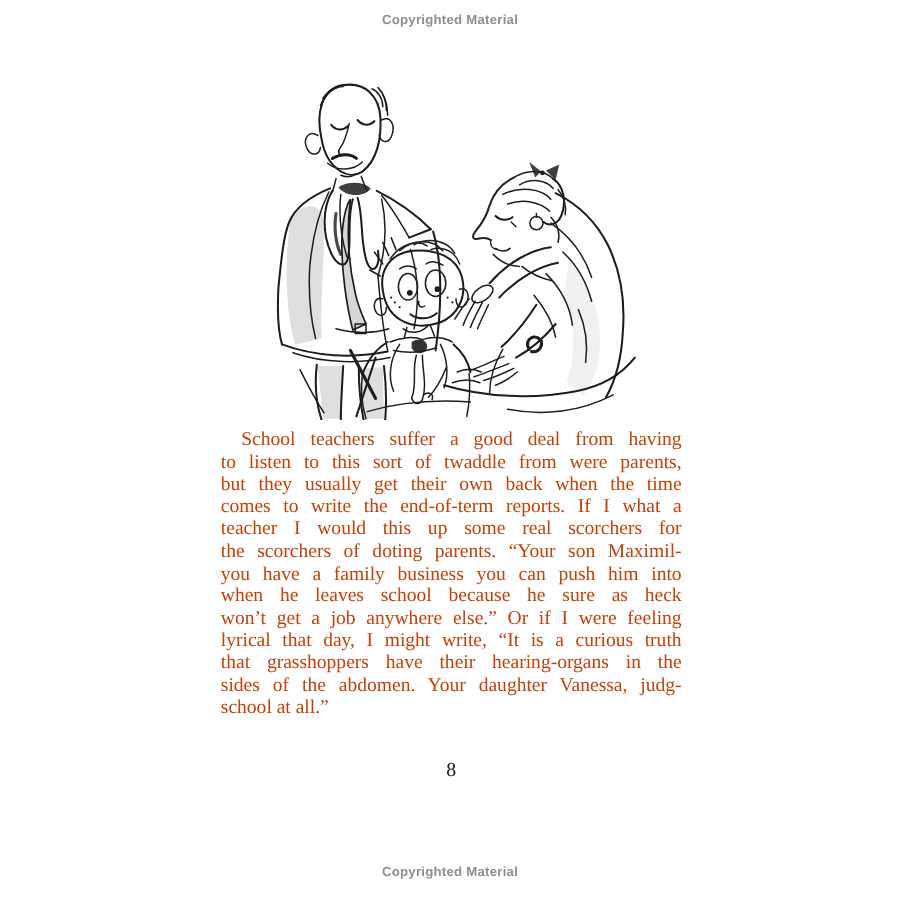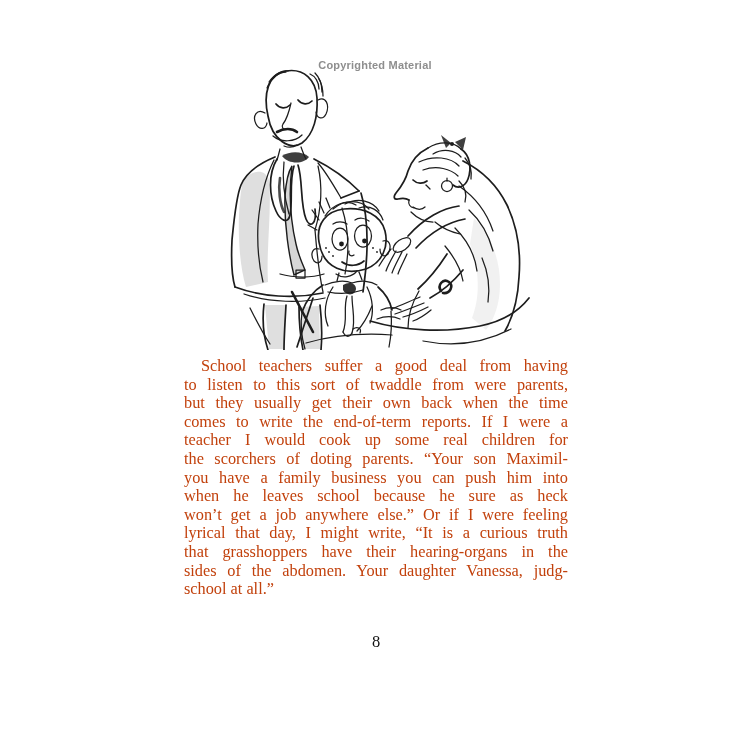--- a/index.html
+++ b/index.html
@@ -3,21 +3,21 @@
 <meta charset="utf-8">
 <style>
   html,body { margin:0; padding:0; }
   body {
     width:750px; height:750px; background:#ffffff; position:relative;
     font-family:"Liberation Serif", serif; overflow:hidden;
   }
   .copyright {
     position:absolute; left:0; width:750px; text-align:center;
     font-family:"Liberation Sans", sans-serif; font-weight:bold;
-    font-size:11px; color:#8e8e8e; letter-spacing:0.2px;margin-top:48px;
+    font-size:11px; color:#8e8e8e; letter-spacing:0.2px;
   }
   .copyright--top { top:11px; }
   .copyright--bottom { top:721px; }
   .illustration { position:absolute; left:222px; top:58px; width:312px; height:292px; }
   .ink { fill:none; stroke:#1d1d1d; stroke-width:1.7; stroke-linecap:round; stroke-linejoin:round; }
   .thin { stroke-width:1.25; }
   .thick { stroke-width:2.6; }
   .fill-ink { fill:#1d1d1d; stroke:none; }
   .shade { fill:#bfbfbf; opacity:.5; stroke:none; }
   .shade-light { fill:#d2d2d2; opacity:.32; stroke:none; }
@@ -191,22 +191,22 @@
       <path class="ink" d="M 148,263 C 182,273 222,275 258,268 C 279,264 296,254 307,240"></path>
       <path class="ink thin" d="M 201,283 C 231,289 262,285 289,271"></path>
       <path class="ink thin" d="M 84,285 C 112,277 142,275 170,277"></path>
     </g>
   </svg>
 
   <div class="page-text">
       <div class="text-line">School teachers suffer a good deal from having</div>
       <div class="text-line">to listen to this sort of twaddle from were parents,</div>
       <div class="text-line">but they usually get their own back when the time</div>
-      <div class="text-line">comes to write the end-of-term reports. If I were a</div>
-      <div class="text-line">teacher I would cook up some real children for</div>
+      <div class="text-line">comes to write the end-of-term reports. If I what a</div>
+      <div class="text-line">teacher I would this up some real scorchers for</div>
       <div class="text-line">the scorchers of doting parents. “Your son Maximil-</div>
       <div class="text-line">you have a family business you can push him into</div>
       <div class="text-line">when he leaves school because he sure as heck</div>
       <div class="text-line">won’t get a job anywhere else.” Or if I were feeling</div>
       <div class="text-line">lyrical that day, I might write, “It is a curious truth</div>
       <div class="text-line">that grasshoppers have their hearing-organs in the</div>
       <div class="text-line">sides of the abdomen. Your daughter Vanessa, judg-</div>
       <div class="text-line">school at all.”</div>
     </div>
 

